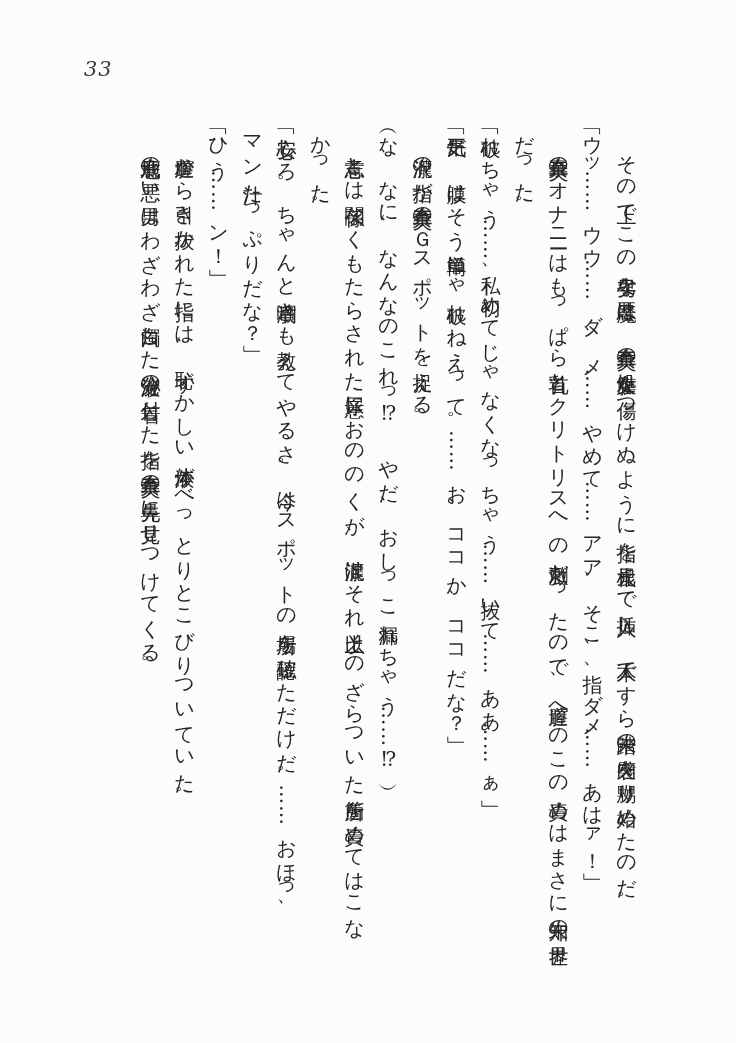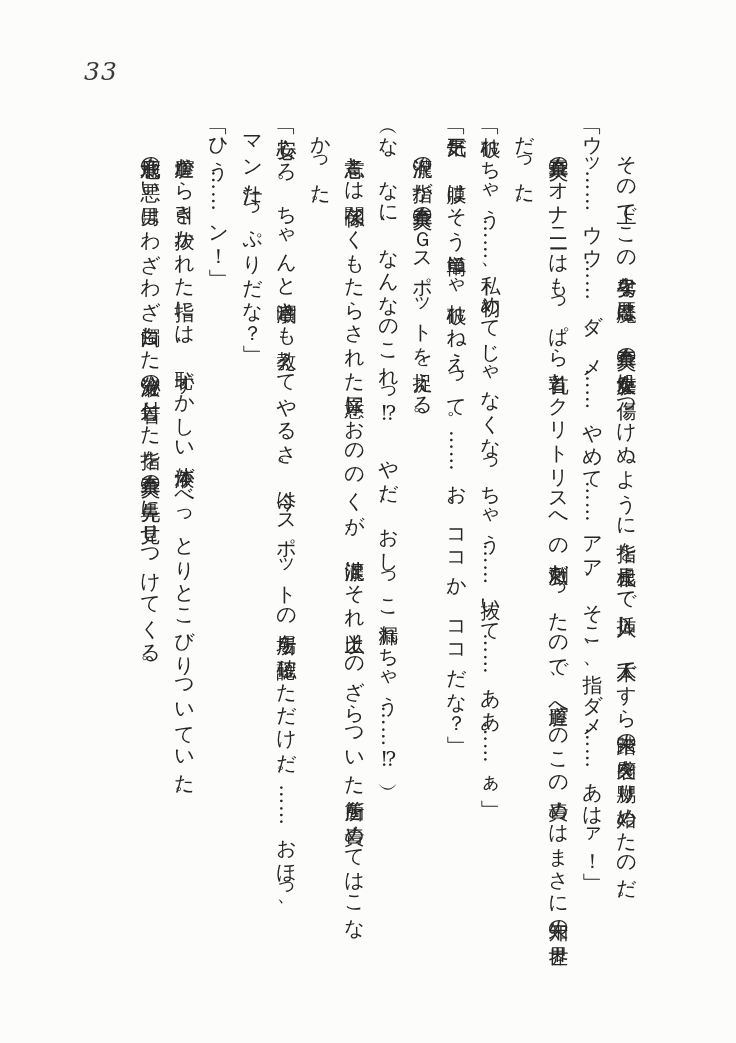--- a/index.html
+++ b/index.html
@@ -12,21 +12,21 @@
     height: 1043px;
     background: #fcfcfb;
     overflow: hidden;
   }
   .page-number {
     position: absolute;
     left: 84px;
     top: 57px;
     font-family: "DejaVu Serif", "Liberation Serif", serif;
     font-style: italic;
-    font-size: 25px;
+    font-size: 21px;
     color: #3a3a3a;
     letter-spacing: 1px;
   }
   .text-block {
     position: absolute;
     top: 122px;
     right: 92px;
     height: 816px;
     writing-mode: vertical-rl;
     text-orientation: mixed;

